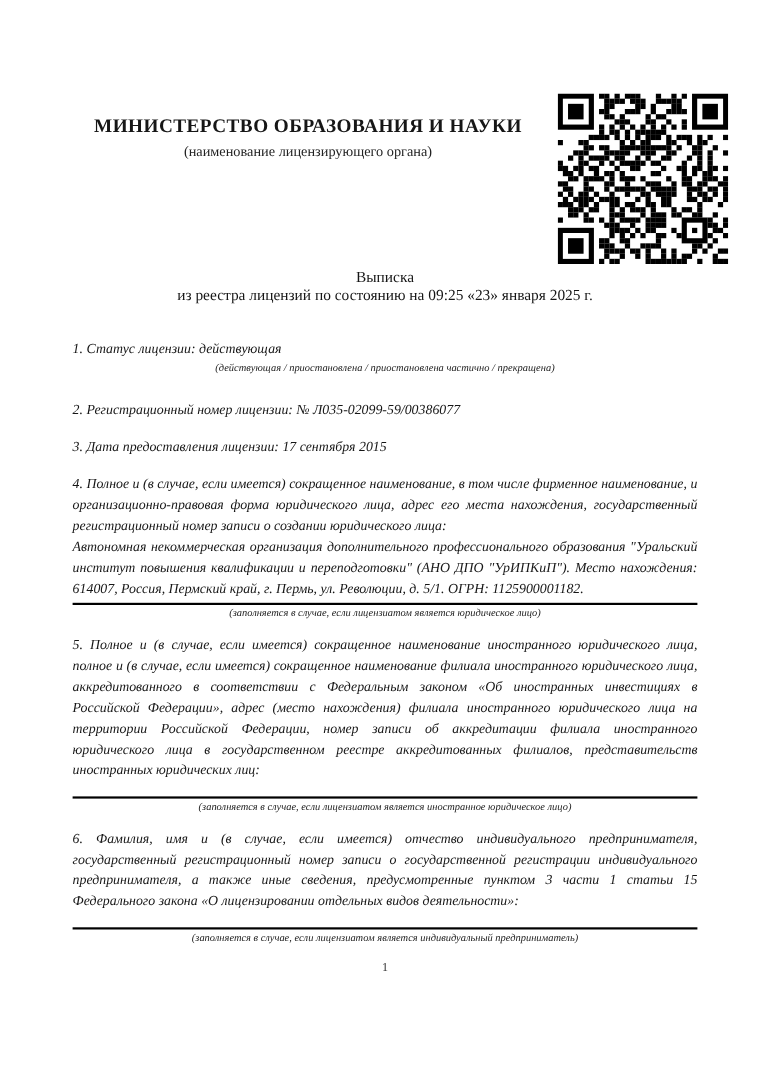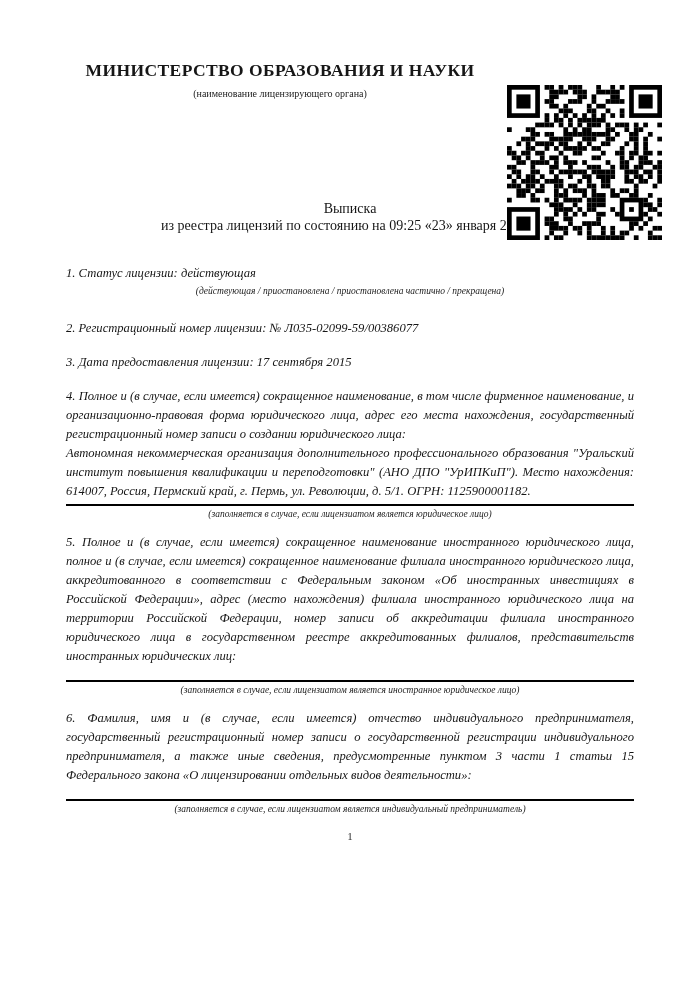--- a/index.html
+++ b/index.html
@@ -14,33 +14,33 @@
     width: 700px; height: 990px;
     overflow: hidden;
     background: #ffffff;
   }
   .qr {
     position: absolute;
     left: 507px; top: 85px;
     width: 155px; height: 155px;
   }
   .header {
-    padding-top: 56px;
+    padding-top: 100px;
     margin-left: 52px;
     width: 456px;
     text-align: center;
   }
   .title-line {
     font-weight: bold;
     font-size: 17.5px;
     line-height: 29px;
     letter-spacing: 0.4px;
   }
   .header-caption {
-    font-size: 10px;
+    font-size: 13px;
     line-height: 12px;
     margin-top: 3px;
     color: #222;
   }
   .doc-title {
     margin-top: 100px;
     margin-left: 66px;
     width: 568px;
     text-align: center;
     font-size: 14px;

